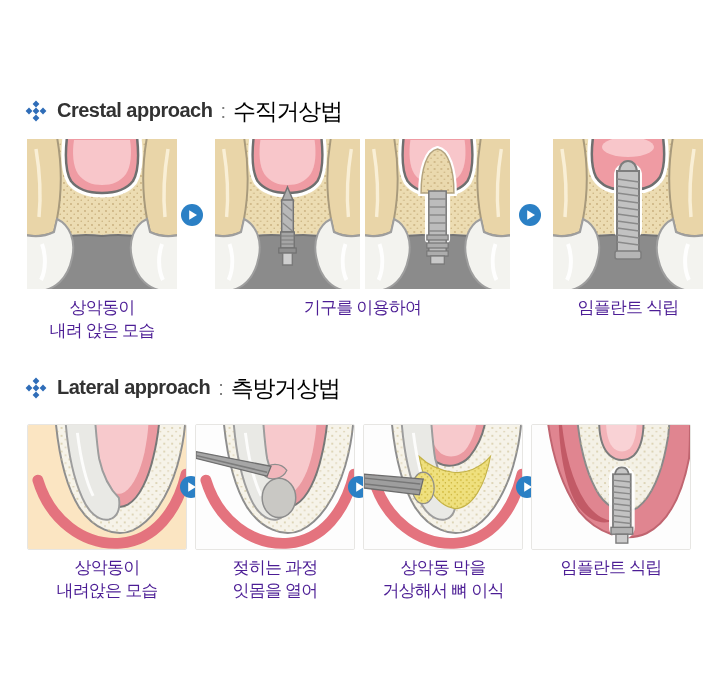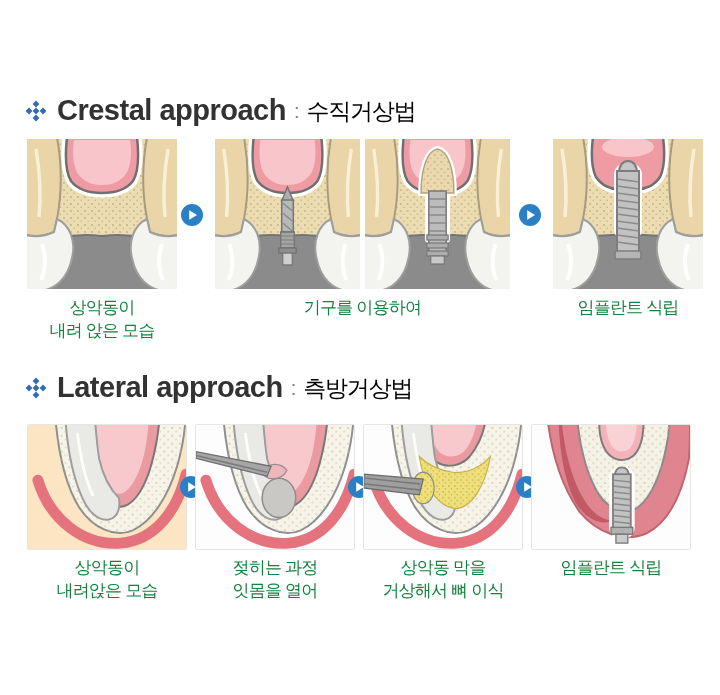--- a/index.html
+++ b/index.html
@@ -1,30 +1,30 @@
 <!DOCTYPE html>
 <html><head>
 <meta charset="utf-8">
 <style>
   html,body{margin:0;padding:0;background:#ffffff;}
   .page{position:relative;width:720px;height:695px;background:#ffffff;overflow:hidden;
         font-family:"Liberation Sans","DejaVu Sans",sans-serif;}
   .heading{position:absolute;left:25px;display:flex;align-items:center;}
   .hicon{width:22px;height:22px;margin-right:10px;flex:0 0 auto;}
-  .h-en{font-size:29px;font-weight:700;color:#323232;letter-spacing:-0.5px;white-space:nowrap;}
+  .h-en{font-size:20px;font-weight:700;color:#323232;letter-spacing:-0.5px;white-space:nowrap;}
   .h-colon{font-size:20px;color:#7d7d7d;margin:2px 7px 0 8px;}
   .h-ko{font-size:23px;color:#000000;letter-spacing:-1.2px;margin-top:2px;white-space:nowrap;}
   .c-panel{position:absolute;top:139px;height:150px;}
   .l-panel{position:absolute;top:424px;height:126px;background:#ffffff;
            border:1px solid #e7e6e3;border-radius:2px;box-sizing:border-box;overflow:hidden;}
   .panel-svg{display:block;width:100%;height:100%;}
   .arrow{position:absolute;width:22px;height:22px;}
   .arrow svg{display:block;width:100%;height:100%;}
   .cap{position:absolute;text-align:center;font-size:17px;line-height:23px;
-       color:#15803d;letter-spacing:-0.8px;}
+       color:#4c1d95;letter-spacing:-0.8px;}
   .cap div{white-space:nowrap;}
 </style>
 </head>
 <body>
 
 <div class="page">
 
   <svg style="position:absolute;width:0;height:0" aria-hidden="true">
     <defs>
       <pattern id="dotsBone" width="7" height="7" patternUnits="userSpaceOnUse">

